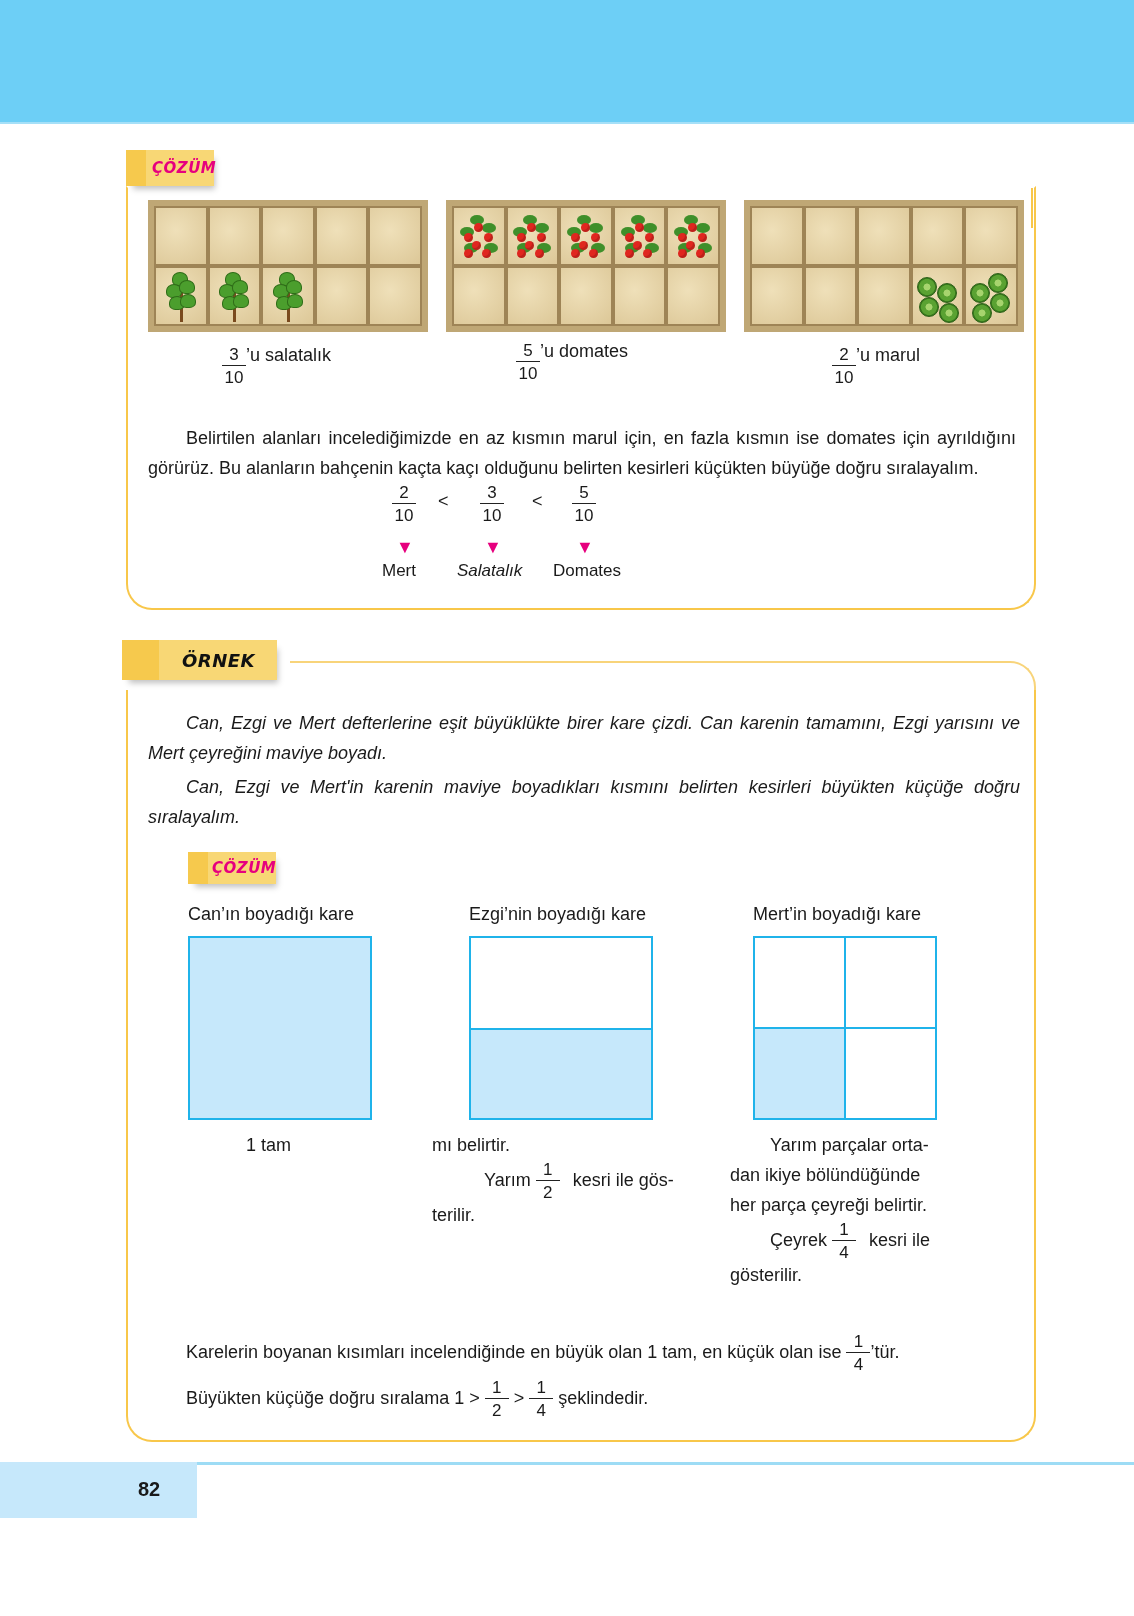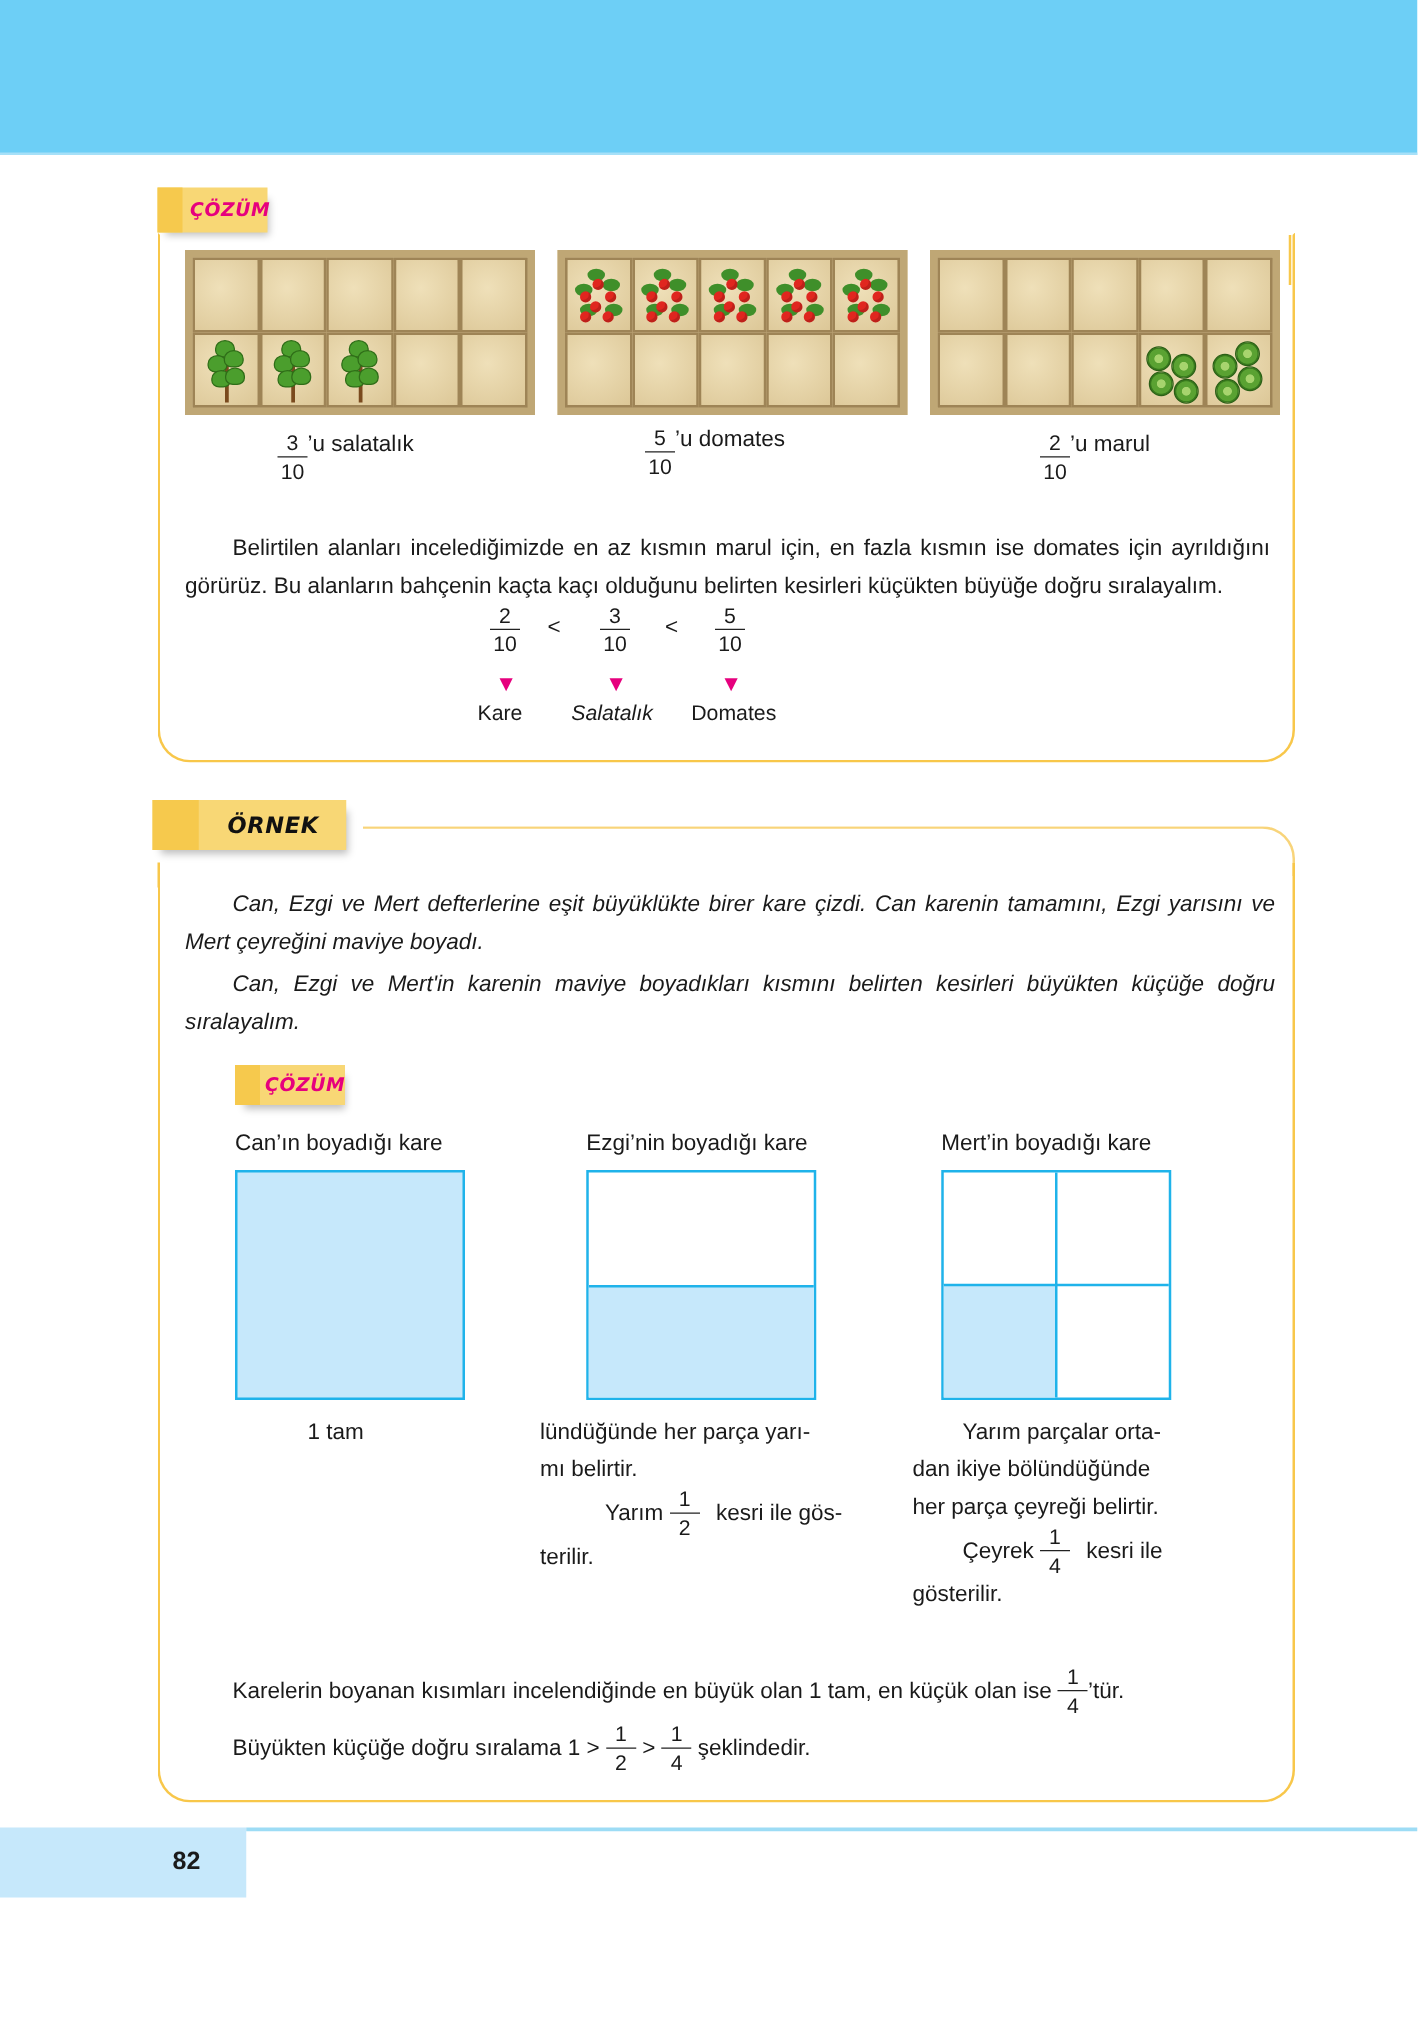--- a/index.html
+++ b/index.html
@@ -260,21 +260,21 @@
     <span class="frac">
         <span class="num">5</span>
         <span class="bar"></span>
         <span class="den">10</span>
       </span>
   </div>
   <div class="arrow-pink" style="position:absolute; left:12px; top:54px;">▼</div>
   <div class="arrow-pink" style="position:absolute; left:100px; top:54px;">▼</div>
   <div class="arrow-pink" style="position:absolute; left:192px; top:54px;">▼</div>
 </div>
-<div class="txt" style="left:382px; top:556px; font-size:17px;">Kare</div>
+<div class="txt" style="left:382px; top:556px; font-size:17px;">Mert</div>
 <div class="txt" style="left:457px; top:556px; font-size:17px;font-style:italic;">Salatalık</div>
 <div class="txt" style="left:553px; top:556px; font-size:17px;">Domates</div>
 
 <div class="tag ornek" style="left:122px; top:640px; width:155px; height:40px;">
   <div class="stripe" style="width:37px;"></div>
   <div class="label" style="left:60px;">ÖRNEK</div>
 </div>
 <div class="panel-top" style="left:290px; top:661px; width:746px;"></div>
 <div class="panel" style="left:126px; top:690px; width:910px; height:752px; border-top:none;"></div>
 <div style="position:absolute; left:126px; top:690px; width:2px; height:20px; background:#f8c74a;"></div>
@@ -297,21 +297,20 @@
 </div>
 <div class="sq" style="left:753px; top:936px;">
   <div class="q-bl"></div>
   <div class="vline"></div>
   <div class="hline"></div>
 </div>
 
 <div class="txt" style="left:246px; top:1130px;">1 tam</div>
 
 <div style="position:absolute; left:432px; top:1130px; width:252px;">
-  <div class="txt" style="position:relative;">lündüğünde her parça yarı-</div>
   <div class="txt" style="position:relative;">mı belirtir.</div>
   <div class="txt" style="position:relative; padding-left:52px; height:40px; line-height:40px;">
     <span>Yarım</span>
     <span class="frac">
         <span class="num">1</span>
         <span class="bar"></span>
         <span class="den">2</span>
       </span>
     <span style="margin-left:8px;">kesri ile gös-</span>
   </div>

